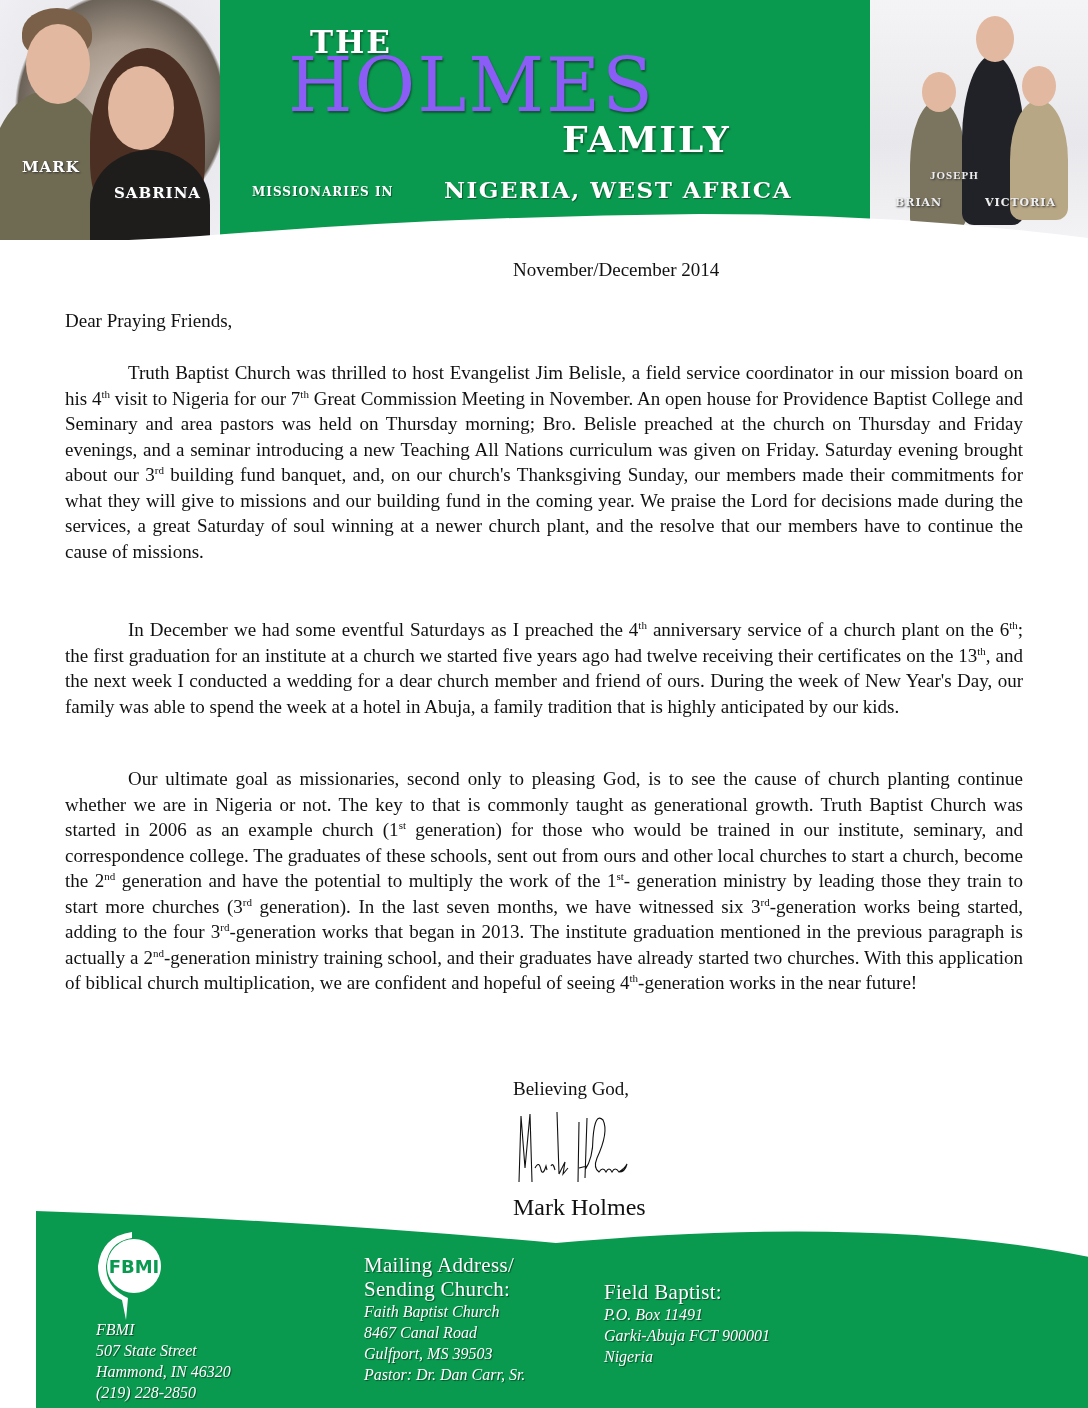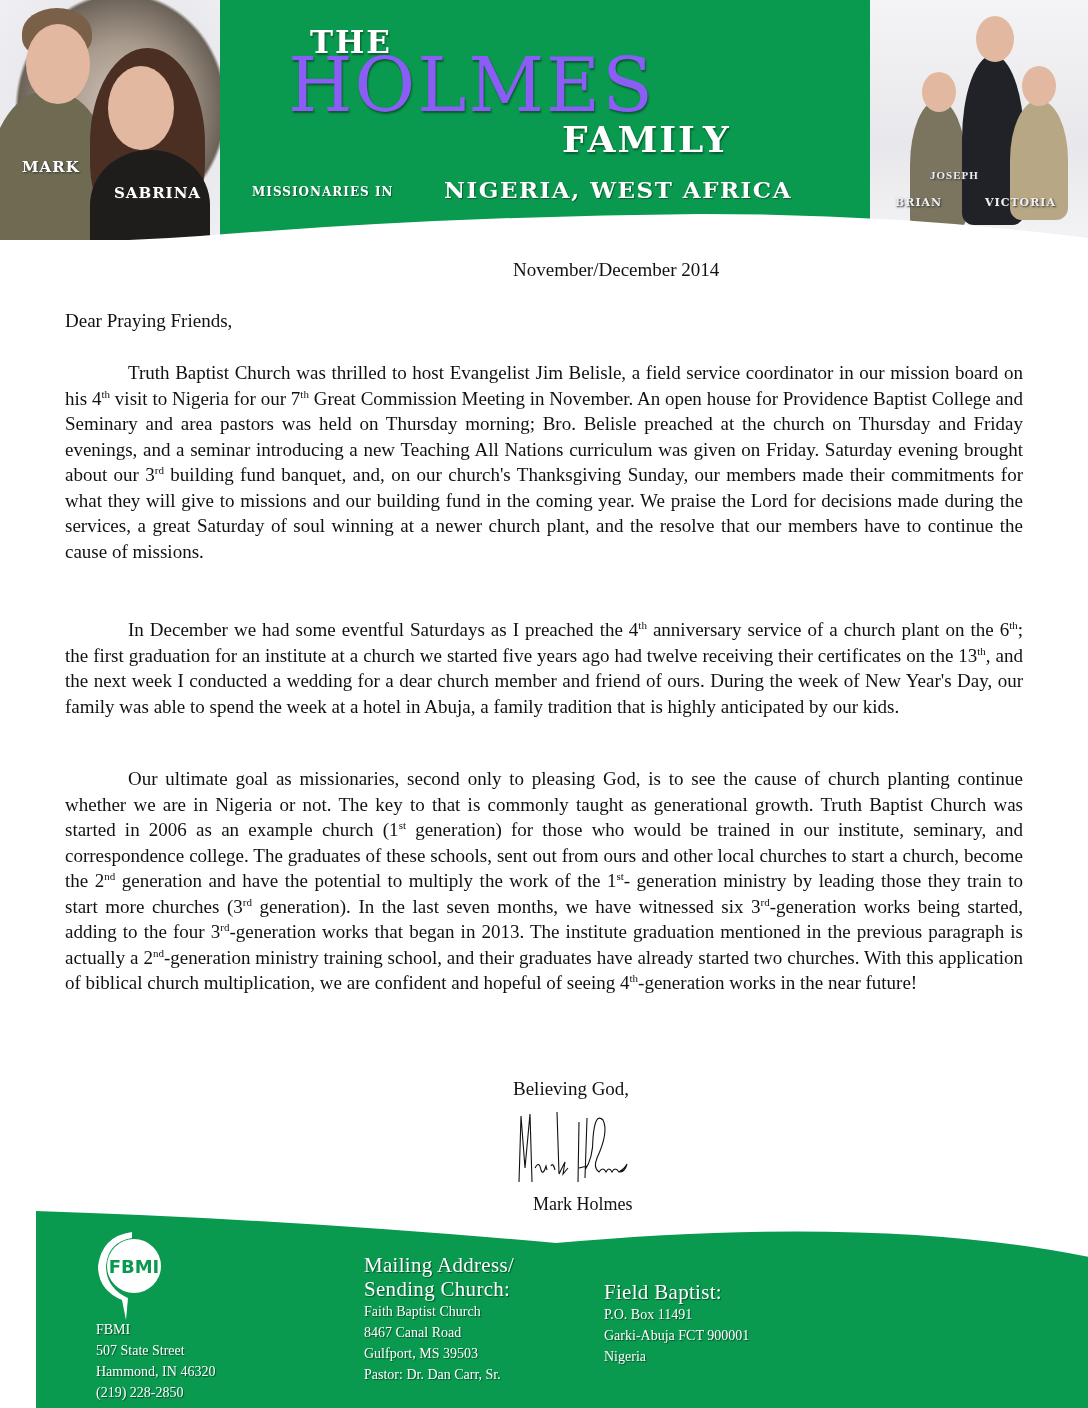--- a/index.html
+++ b/index.html
@@ -45,28 +45,28 @@
   .greeting { position: absolute; left: 65px; top: 310px; font-size: 19px; }
   .body-text { position: absolute; left: 65px; width: 958px; font-size: 19px; line-height: 25.5px;
     text-align: justify; text-indent: 63px; }
   .p1 { top: 360px; }
   .p2 { top: 617px; }
   .p3 { top: 766px; }
   sup { font-size: 11px; line-height: 0; }
 
   .closing { position: absolute; left: 513px; top: 1078px; font-size: 19px; }
   .signature { position: absolute; left: 513px; top: 1108px; width: 125px; height: 80px; }
-  .signer { position: absolute; left: 513px; top: 1194px; font-size: 18px; margin-left: 20px; }
+  .signer { position: absolute; left: 513px; top: 1194px; font-size: 24px; }
 
   
   .footer { position: absolute; left: 0; top: 1205px; width: 1088px; height: 203px; margin-left: 36px; }
   .footer svg.bg { position: absolute; left: 0; top: 0; }
   .ft { position: absolute; color: #fff; text-shadow: 1px 1px 1px #064d27; font-family: "Liberation Serif", serif; }
   .ft-head { font-size: 21px; line-height: 24px; letter-spacing: 0.3px; }
-  .ft-line { font-size: 14px; line-height: 21px; }
+  .ft-line { font-size: 16px; line-height: 21px; font-style: italic; }
   .logo { position: absolute; left: 56px; top: 25px; width: 70px; height: 90px; }
   .fbmi-block { left: 60px; top: 114px; }
   .mailing-block { left: 328px; top: 48px; }
   .field-block { left: 568px; top: 75px; }
   .email-block { left: 808px; top: 63px; }
   .website-block { left: 808px; top: 122px; }
 </style>
 </head>
 <body>
 

